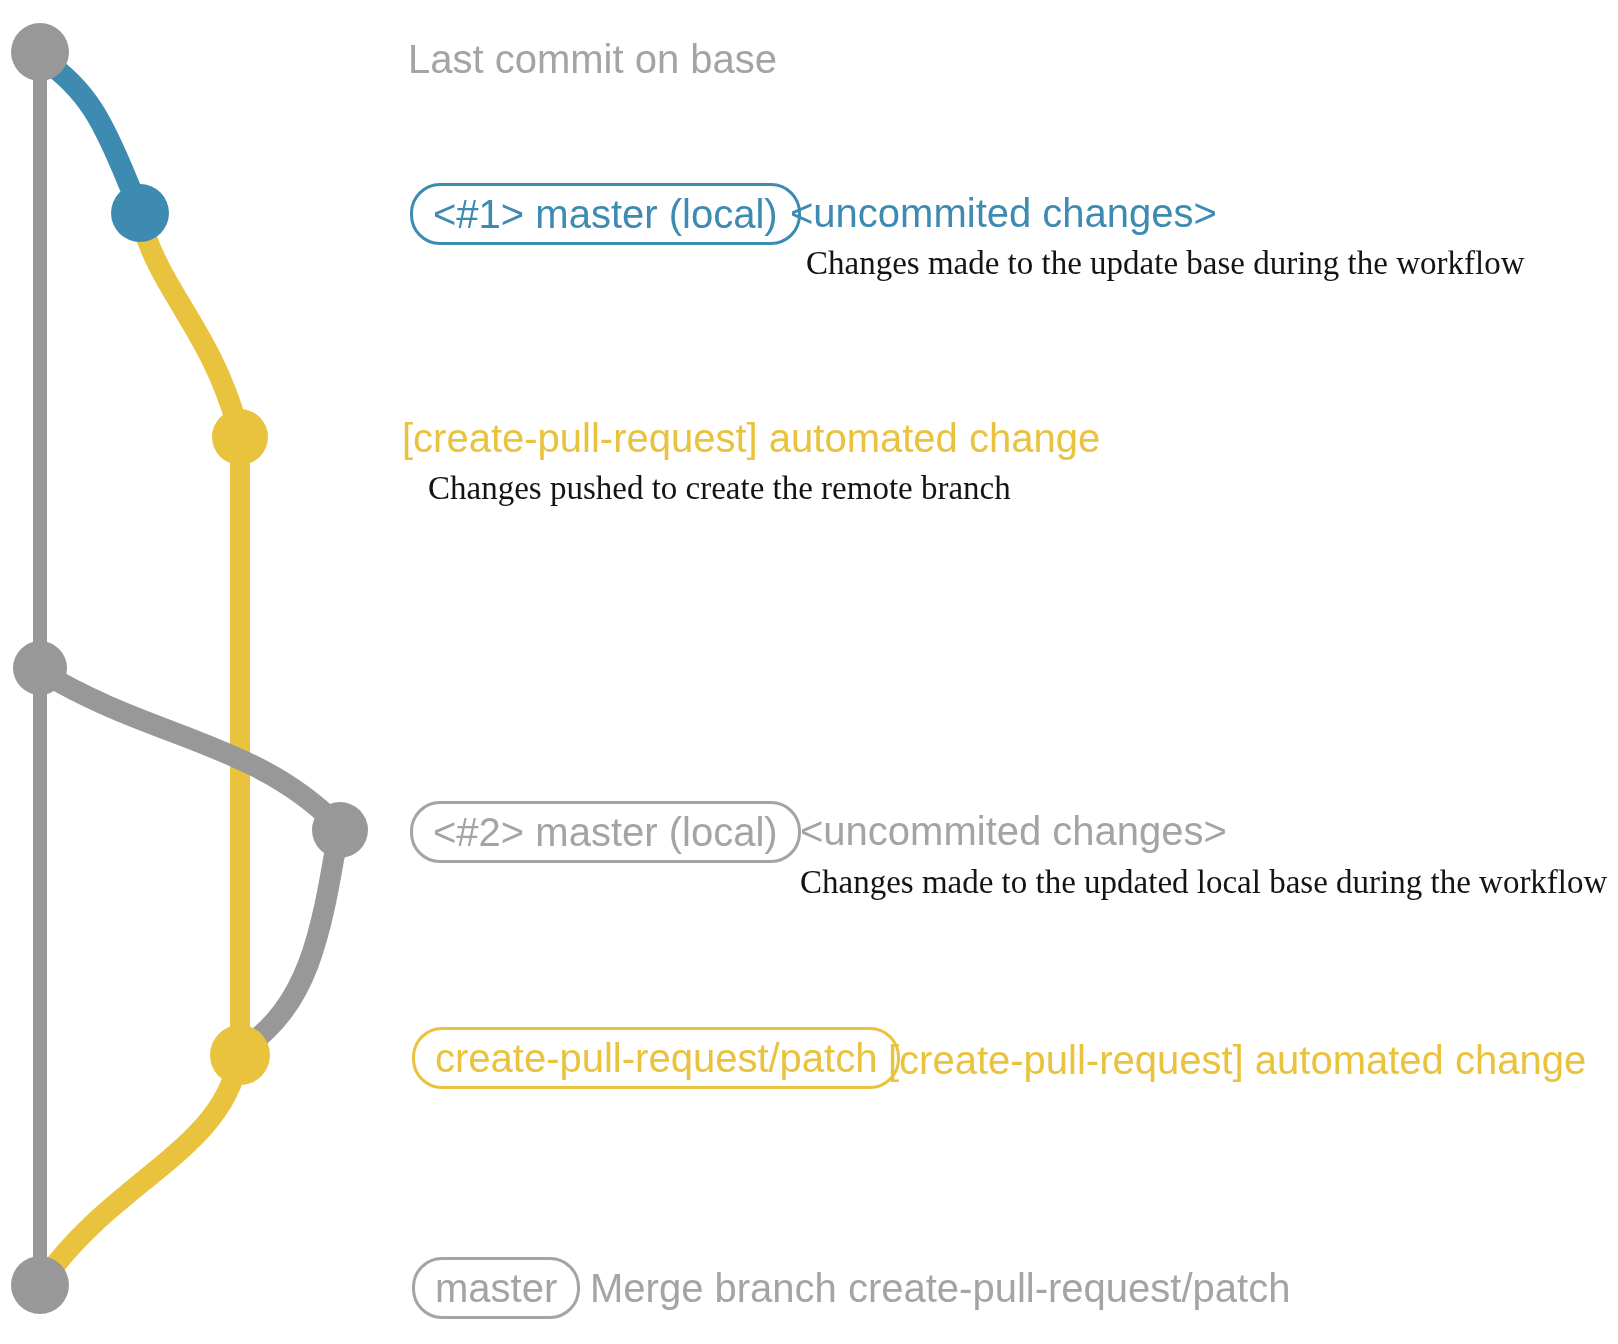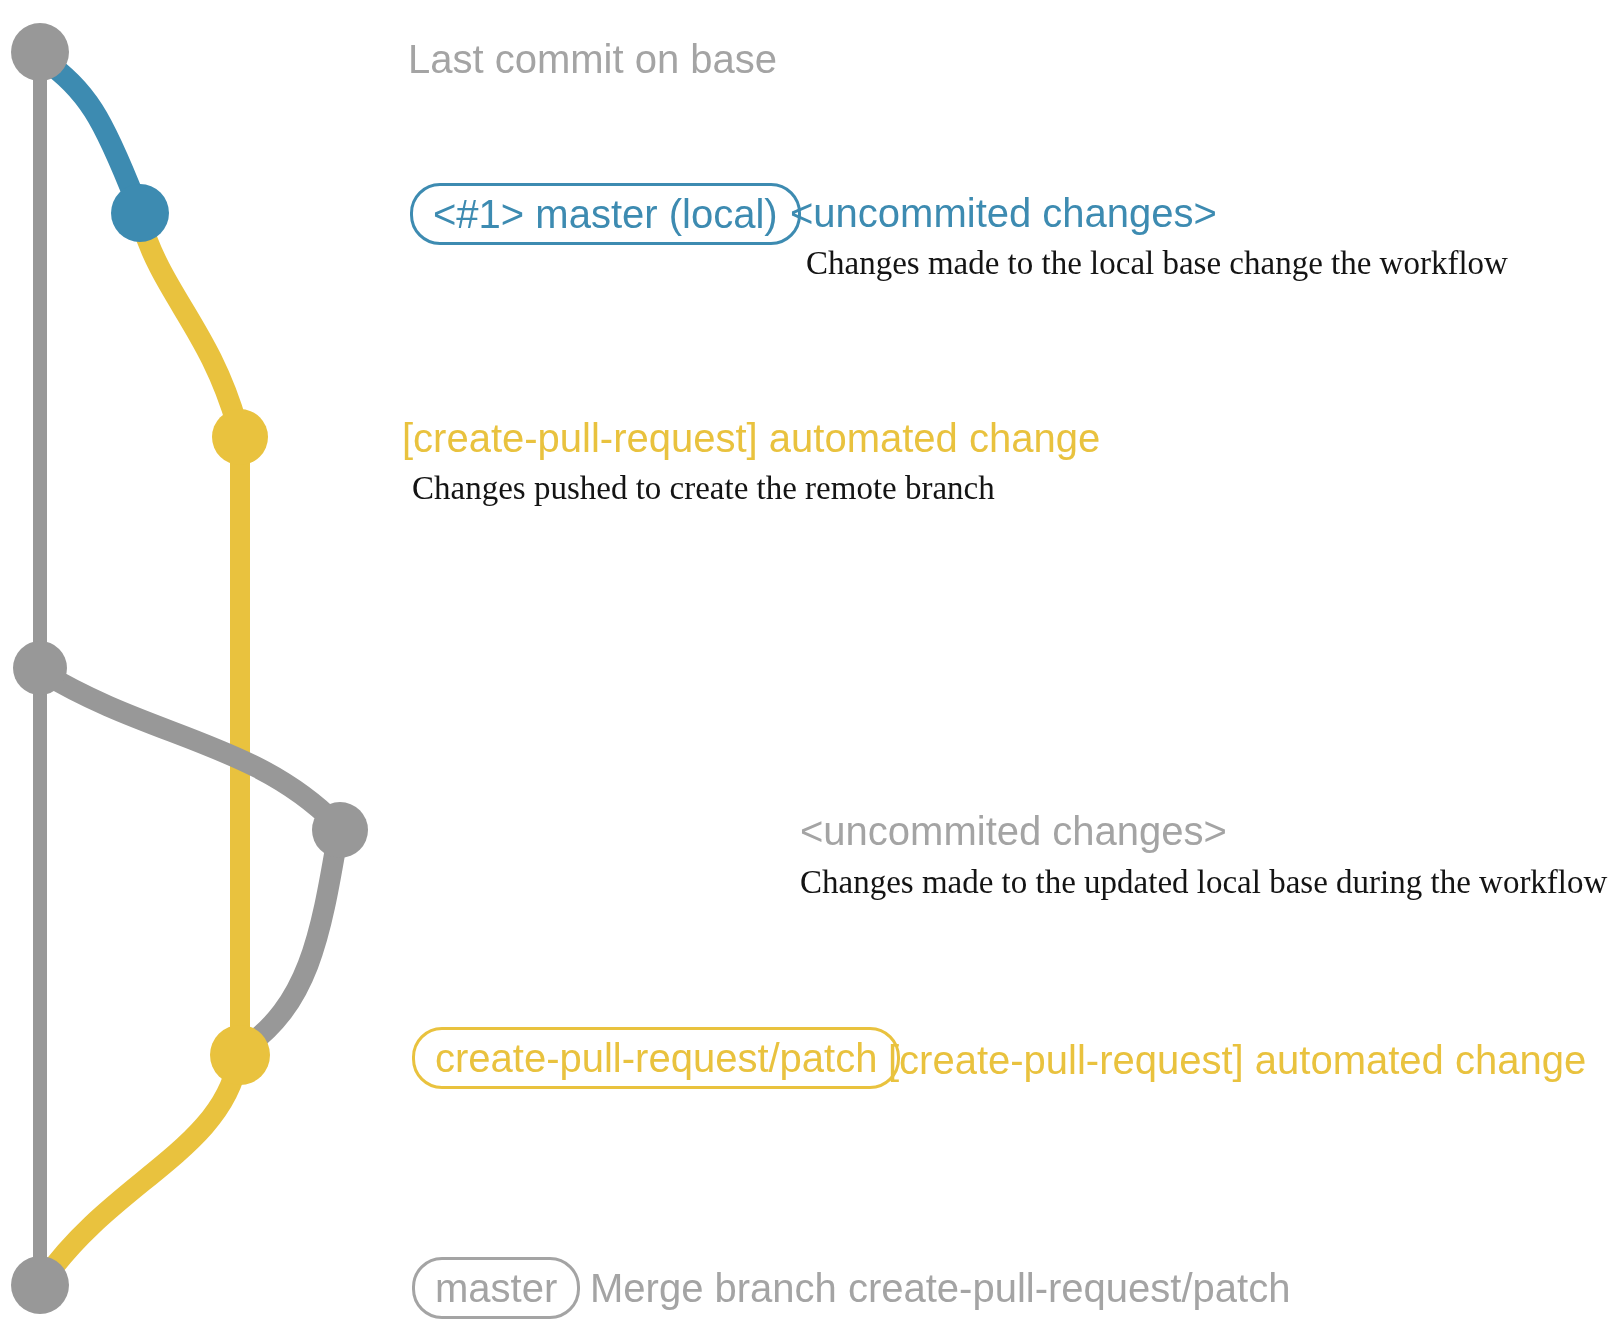--- a/index.html
+++ b/index.html
@@ -86,26 +86,27 @@
     <circle cx="40" cy="1285" r="29" class="fill-gray"></circle>
     <circle cx="140" cy="213" r="29" class="fill-blue"></circle>
     <circle cx="240" cy="437" r="28" class="fill-yellow"></circle>
     <circle cx="240" cy="1055" r="30" class="fill-yellow"></circle>
   </svg>
 
   <div class="label gray" style="left:408px; top:36px;">Last commit on base</div>
 
   <div class="badge blue" style="left:410px; top:183px;">&lt;#1&gt; master (local)</div>
   <div class="label blue" style="left:790px; top:190px;">&lt;uncommited changes&gt;</div>
-  <div class="desc" style="left:806px; top:243px;">Changes made to the local base change the workflow</div>
+  <div class="desc" style="left:806px; top:243px;">Changes made to the update base during the workflow</div>
 
   <div class="label yellow" style="left:402px; top:415px;">[create-pull-request] automated change</div>
-  <div class="desc" style="left:412px; top:468px;">Changes pushed to create the remote branch</div>
+  <div class="desc" style="left:428px; top:468px;">Changes pushed to create the remote branch</div>
 
 
+  <div class="badge gray" style="left:410px; top:801px;">&lt;#2&gt; master (local)</div>
   <div class="label gray" style="left:800px; top:808px;">&lt;uncommited changes&gt;</div>
   <div class="desc" style="left:800px; top:862px;">Changes made to the updated local base during the workflow</div>
 
   <div class="badge yellow" style="left:412px; top:1027px;text-align:center;">create-pull-request/patch</div>
   <div class="label yellow" style="left:888px; top:1037px;">[create-pull-request] automated change</div>
 
   <div class="badge gray" style="left:412px; top:1257px;">master</div>
   <div class="label gray" style="left:590px; top:1265px;">Merge branch create-pull-request/patch</div>
 
 </div>

